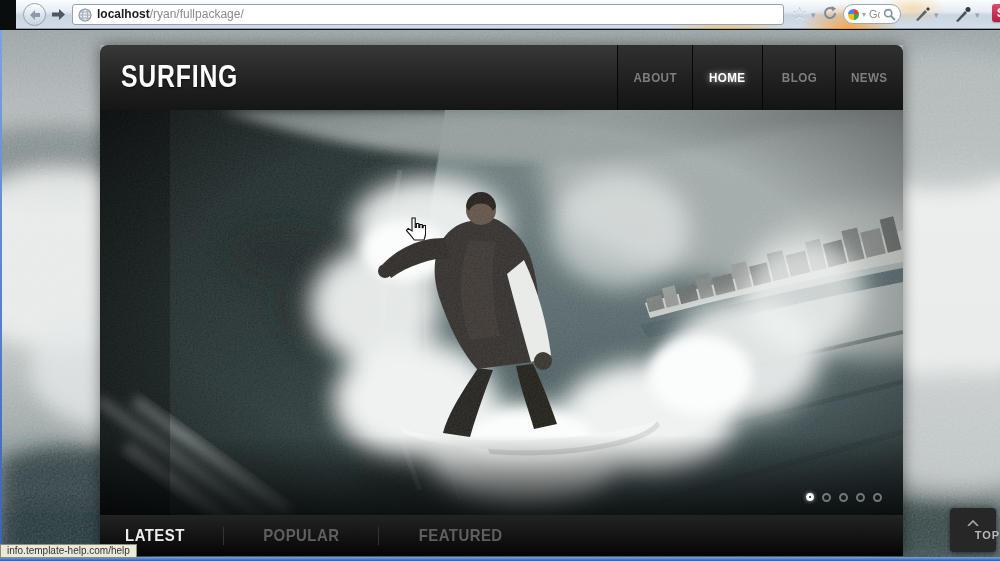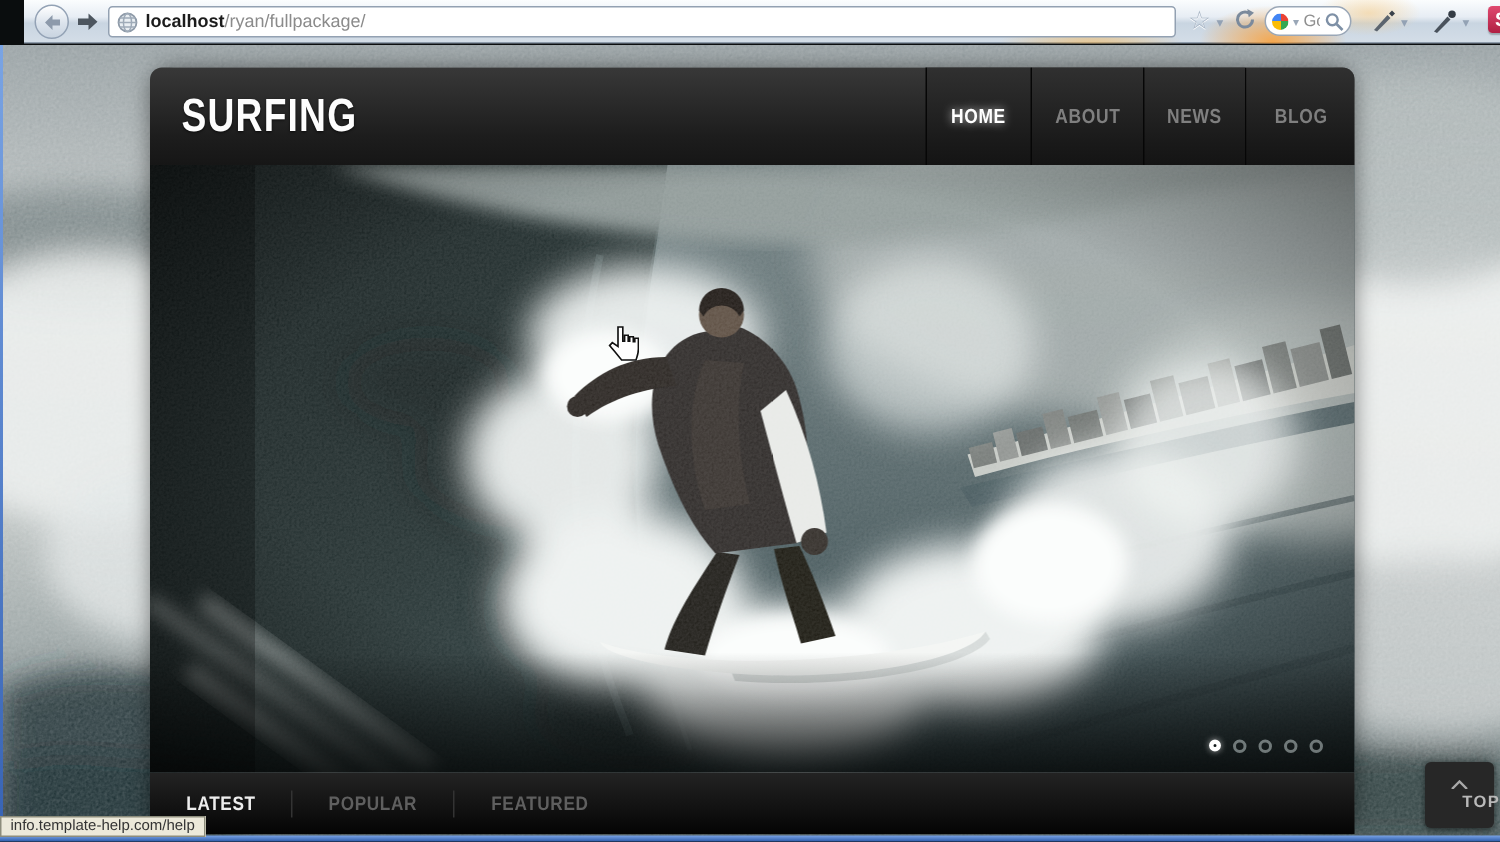--- a/index.html
+++ b/index.html
@@ -46,21 +46,21 @@
   
   .viewport { position:absolute; top:30px; left:0; width:1000px; height:531px; overflow:hidden; }
   .bg-waves { position:absolute; top:0; left:0; width:1000px; height:531px; }
   .win-edge-left { position:absolute; left:0; top:30px; width:2px; height:527px;
     background:linear-gradient(#7aa4e4,#3763b4); z-index:60; }
   .win-edge-bottom { position:absolute; left:0; bottom:0; width:1000px; height:4px;
     background:linear-gradient(#79a3e6,#2d5caa); z-index:60; }
 
   
   .site { position:absolute; left:100px; top:15px; width:803px; z-index:10;
-    box-shadow:0 0 14px rgba(0,0,0,.45);border-radius:16px; }
+    box-shadow:0 0 14px rgba(0,0,0,.45); }
   .site-header { position:relative; height:65px; border-radius:8px 8px 0 0;
     background:linear-gradient(#383838,#1d1d1d 70%,#161616); display:flex; }
   .logo { position:absolute; left:21px; top:14px; color:#fdfdfd; font-size:31px; font-weight:bold;
     letter-spacing:1px; transform:scaleX(.8); transform-origin:left center;
     text-shadow:0 1px 2px rgba(0,0,0,.7); }
   .menu { position:absolute; right:0; top:0; height:65px; display:flex; }
   .menu-item { height:65px; display:flex; align-items:center; justify-content:center;
     border-left:1px solid #060606; background:linear-gradient(#303030,#1a1a1a 75%,#141414);
     color:#7f7f7f; font-size:13.5px; font-weight:bold; cursor:pointer; }
   .menu-item span { display:inline-block; transform:scaleX(.86); letter-spacing:.5px; }
@@ -70,21 +70,21 @@
   .slider { position:relative; height:405px; overflow:hidden; background:#1a2426; cursor:pointer; }
   .slider svg.hero { position:absolute; top:0; left:0; width:803px; height:405px; display:block; }
   .dots { position:absolute; right:21px; bottom:13px; display:flex; gap:8px; }
   .dot { width:9px; height:9px; border-radius:50%; border:2px solid rgba(190,200,200,.55);
     background:transparent; cursor:pointer; }
   .dot.active { width:8px; height:8px; border:3px solid #ffffff;
     box-shadow:0 0 4px rgba(255,255,255,.6); }
 
   .tabbar { position:relative; height:41px;
     background:linear-gradient(#232323,#0e0e0e 70%,#040404); display:flex; align-items:center; }
-  .tab { font-size:13px; font-weight:bold; color:#5f5f5f; padding:0 20px; cursor:pointer;text-decoration:underline; }
+  .tab { font-size:17px; font-weight:bold; color:#5f5f5f; padding:0 34px; cursor:pointer;text-decoration:underline; }
   .tab span { display:inline-block; transform:scaleX(.88); letter-spacing:.5px; }
   .tab.active { color:#ededed; }
   .tab-sep { width:1px; height:18px; background:#333; }
 
   
   .top-btn { position:absolute; right:4px; bottom:9px; width:46px; height:44px; background:#272727;
     border-radius:4px; z-index:30; display:flex; flex-direction:column; align-items:center;
     justify-content:center; gap:3px; cursor:pointer; box-shadow:0 1px 4px rgba(0,0,0,.5); }
   .top-btn .chev { width:12px; height:6px; }
   .top-btn .lbl { color:#b9b9b9; font-size:11px; font-weight:bold; letter-spacing:1px;margin-left:29px; }
@@ -189,31 +189,31 @@
         <rect x="880" y="470" width="120" height="61" fill="#233536"></rect>
       </g>
       <rect width="1000" height="531" filter="url(#bgGrain)" opacity=".22"></rect>
     </svg>
 
     <div class="site">
 
       <div class="site-header">
         <div class="logo">SURFING</div>
         <nav class="menu">
+          <div class="menu-item" style="width:75px;">
+              <span>ABOUT</span>
+            </div>
           <div class="menu-item active" style="width:70px;">
               <span>HOME</span>
             </div>
-          <div class="menu-item" style="width:75px;">
-              <span>ABOUT</span>
+          <div class="menu-item" style="width:73px;">
+              <span>BLOG</span>
             </div>
           <div class="menu-item" style="width:68px;">
               <span>NEWS</span>
-            </div>
-          <div class="menu-item" style="width:73px;">
-              <span>BLOG</span>
             </div>
         </nav>
       </div>
 
       <div class="slider">
         <svg class="hero" viewBox="0 0 803 405" preserveAspectRatio="none">
           <defs>
             <linearGradient id="seaG" x1="0" y1="0" x2="0" y2="1">
               <stop offset="0" stop-color="#6e7d7f"></stop>
                 <stop offset="1" stop-color="#2e4246"></stop>

